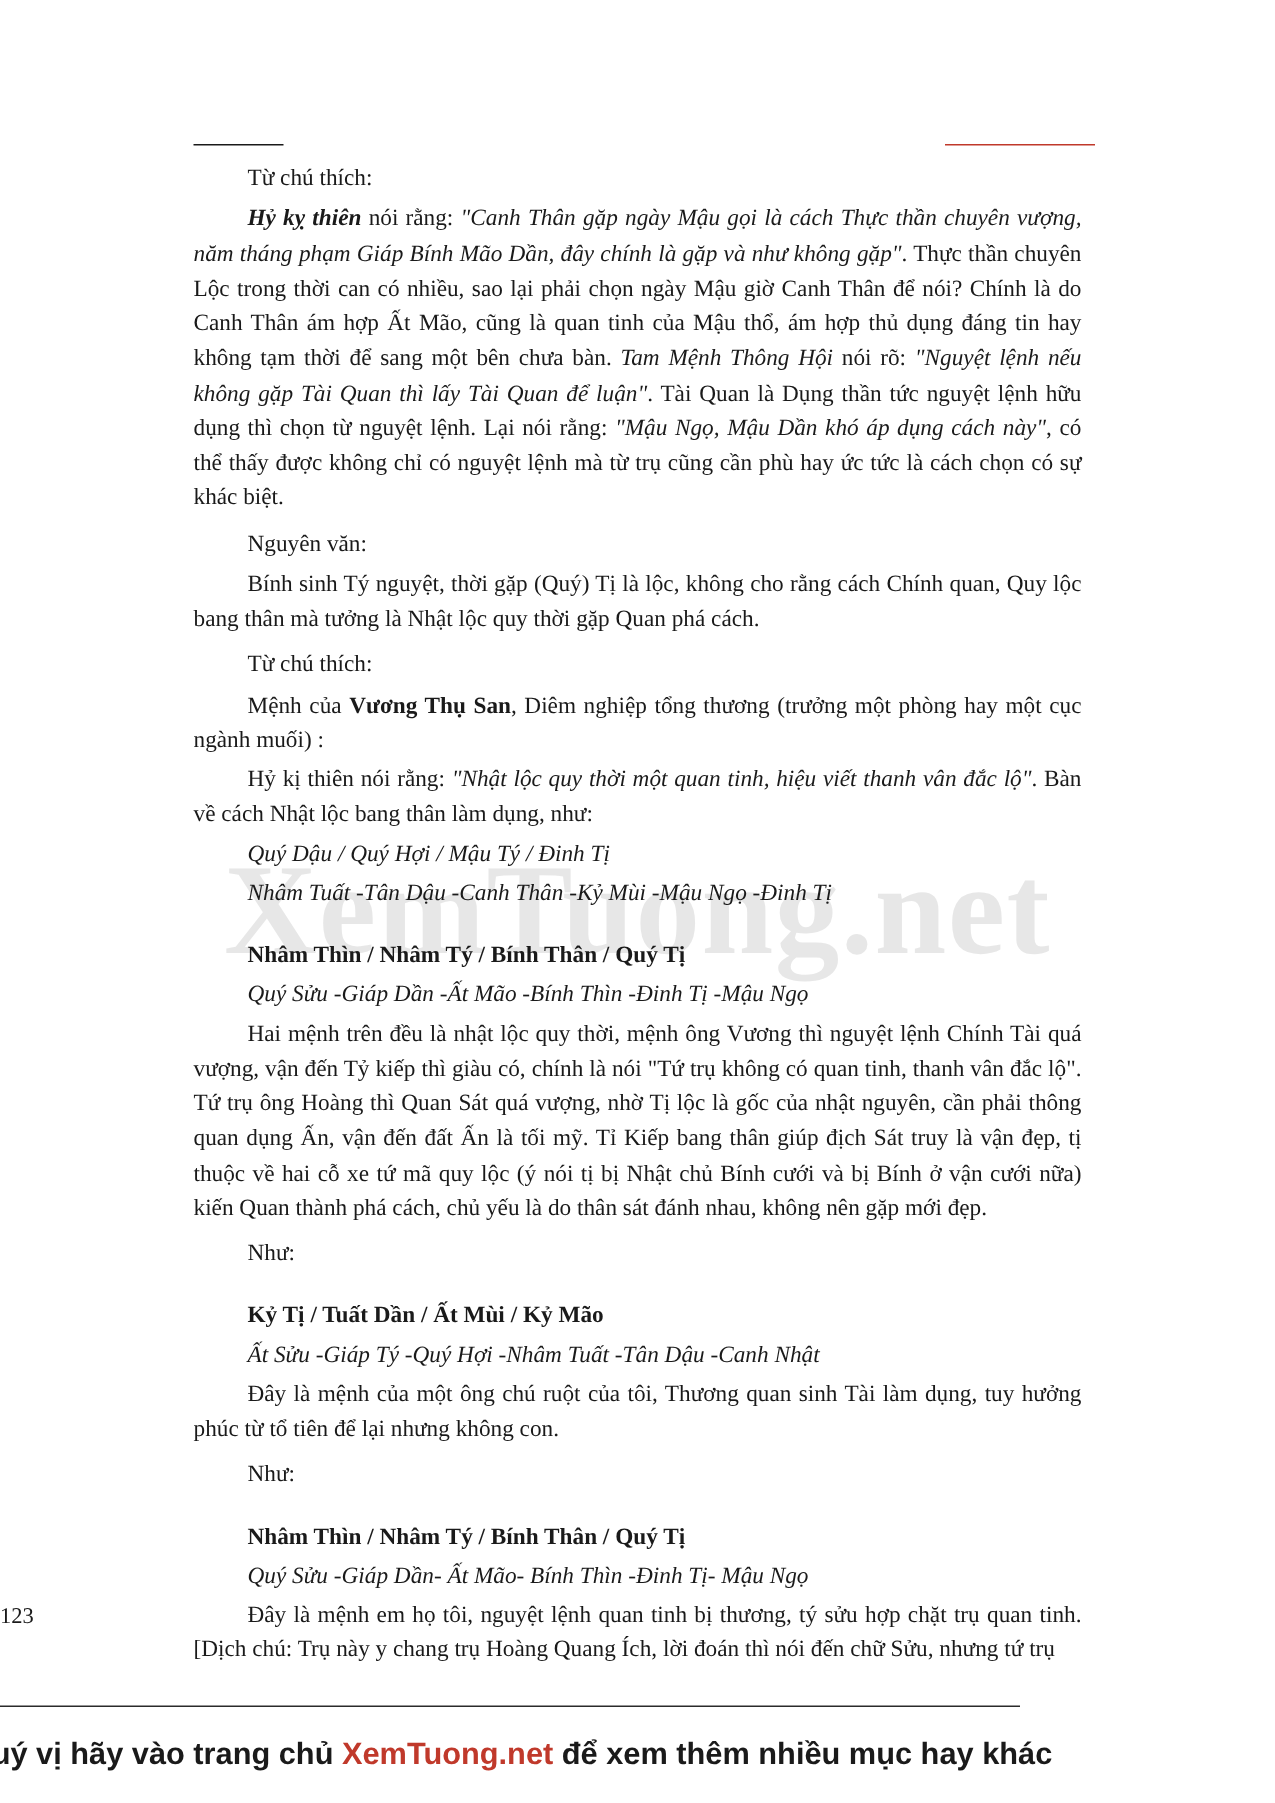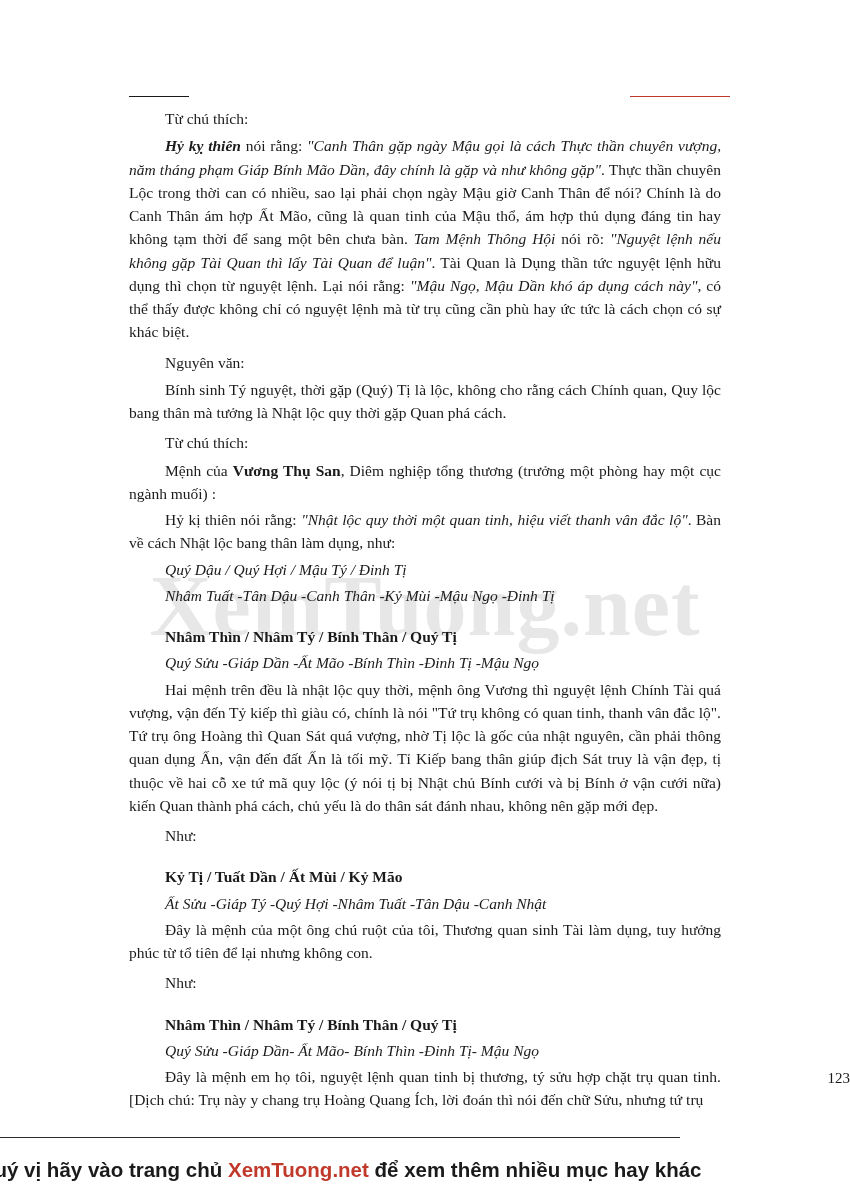--- a/index.html
+++ b/index.html
@@ -82,21 +82,21 @@
   .bold-line {
     font-weight: bold;
     text-indent: 36px;
     margin-top: 18px;
   }
   .pagenum {
     position: absolute;
     top: 1070px;
     left: 0;
     width: 850px;
-    text-align: right;
+    text-align: left;
     font-size: 15px;
   }
   .footer {
     position: absolute;
     left: 0;
     bottom: 0;
     width: 680px;
     height: 65px;
     border-top: 1px solid #2b2b2b;
     box-sizing: border-box;

